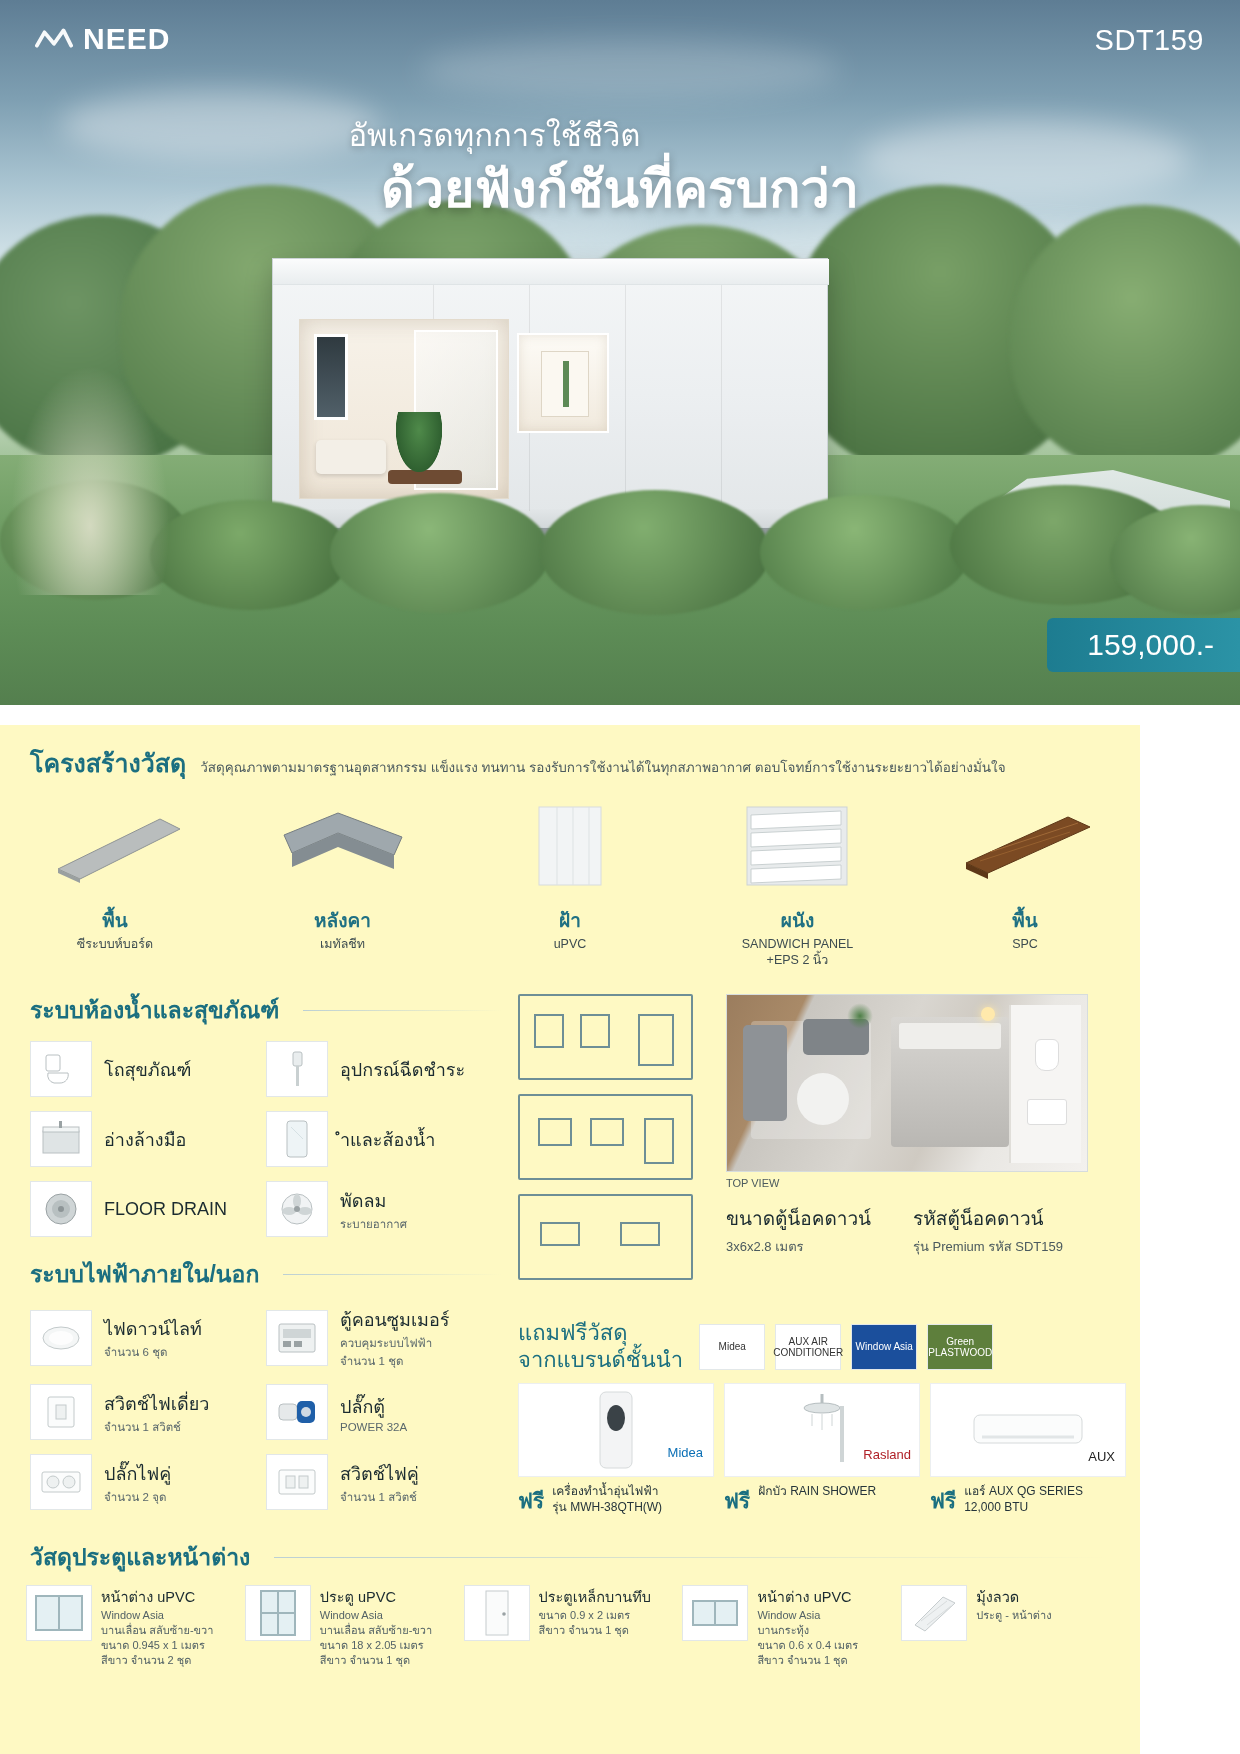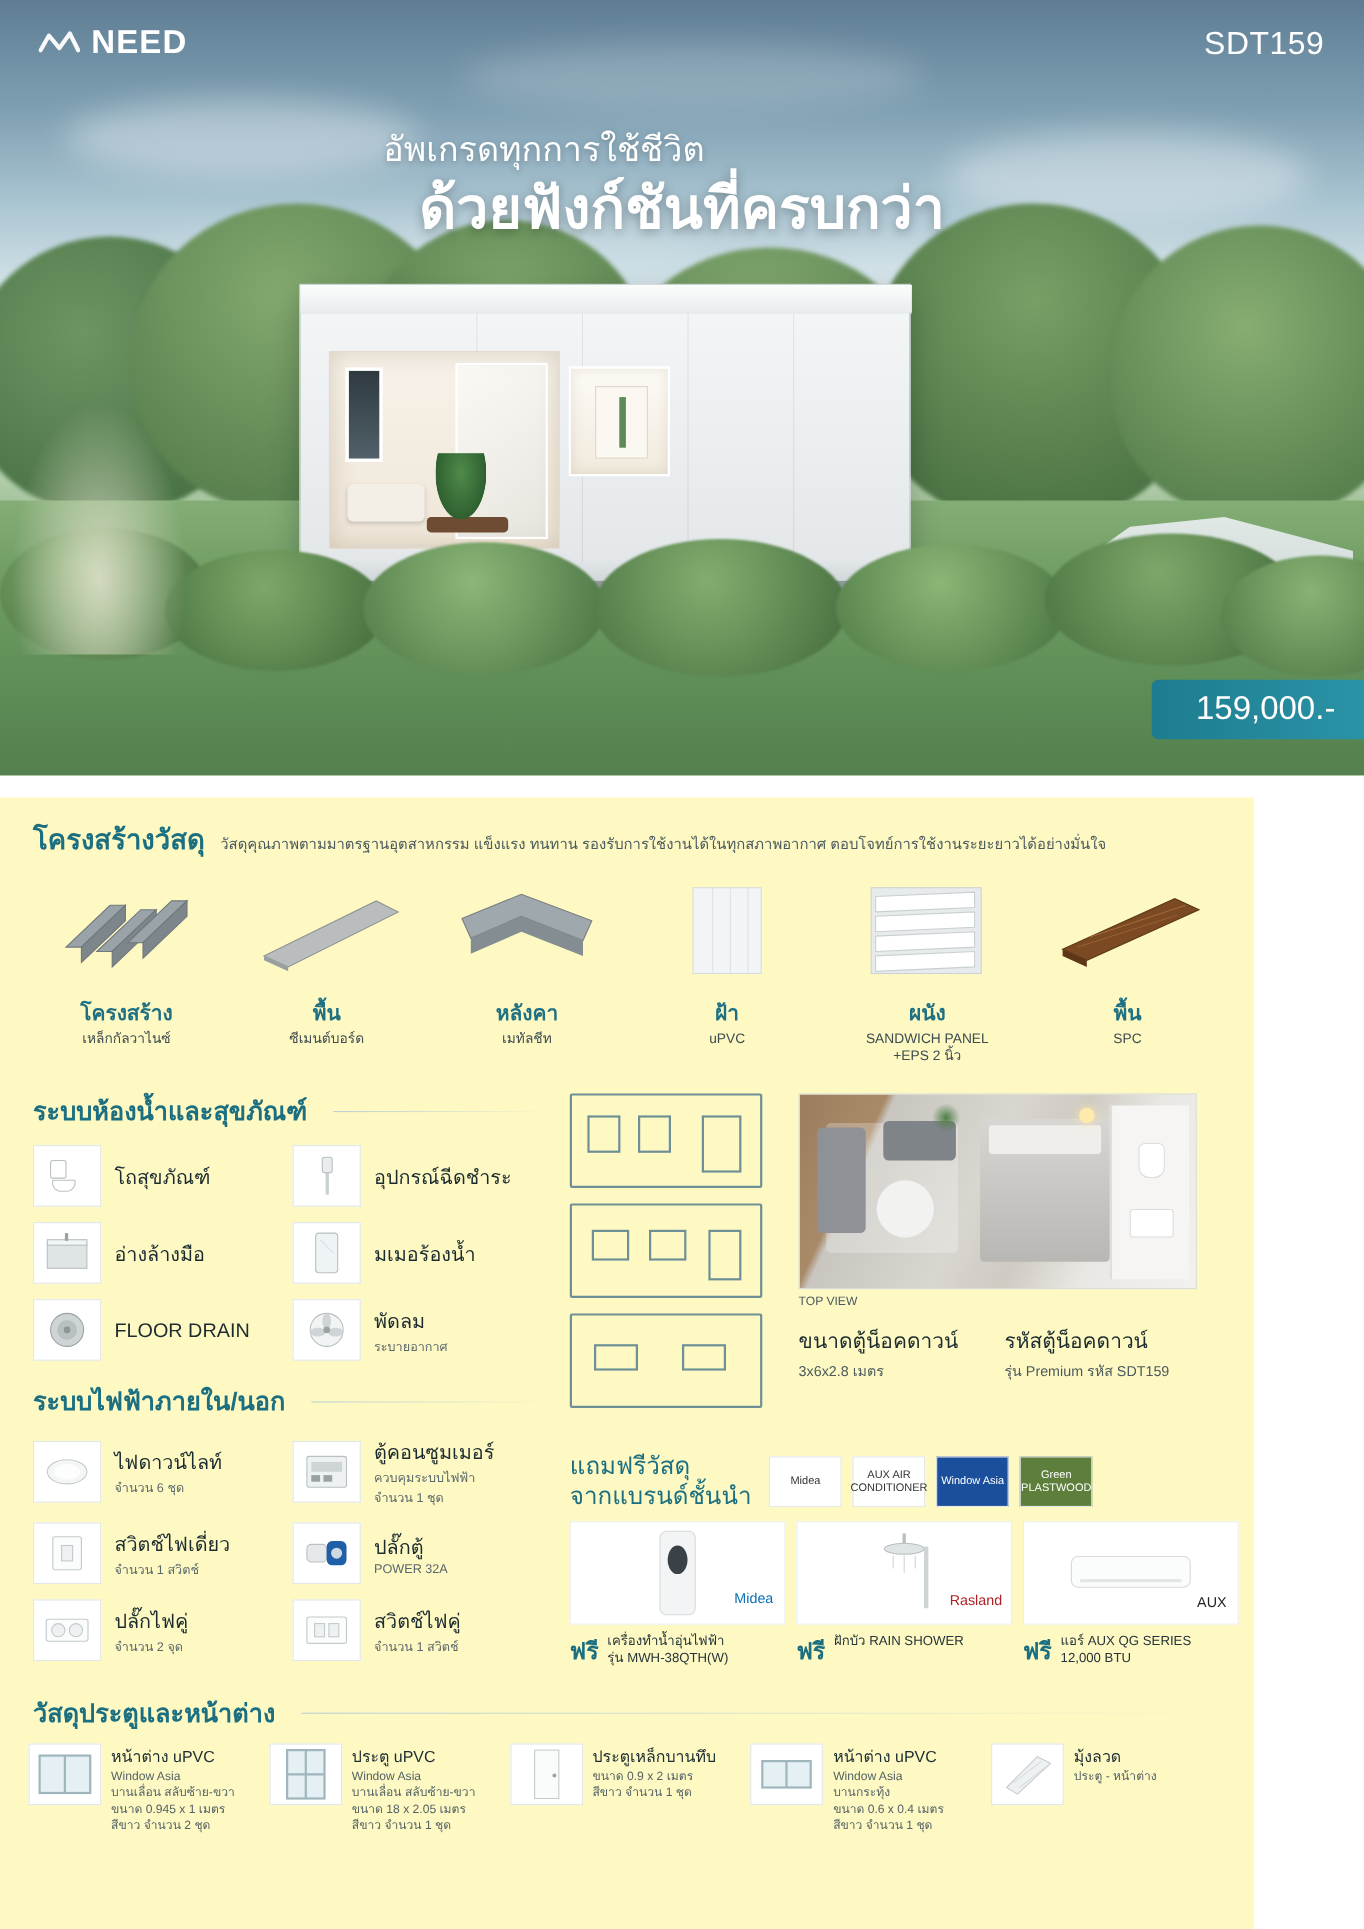--- a/index.html
+++ b/index.html
@@ -247,46 +247,30 @@
   </div>
 
   <div class="body-wrap">
 
     <div class="mat-head">
       <div class="sec-title">โครงสร้างวัสดุ</div>
       <div class="sec-desc">วัสดุคุณภาพตามมาตรฐานอุตสาหกรรม แข็งแรง ทนทาน รองรับการใช้งานได้ในทุกสภาพอากาศ ตอบโจทย์การใช้งานระยะยาวได้อย่างมั่นใจ</div>
     </div>
 
     <div class="mat-row">
-      <div class="mat-item">
-        <div class="mat-img">
-          <svg width="150" height="92" viewBox="0 0 150 92">
-            <g fill="#9aa3a8" stroke="#6f787d">
-              <path d="M20 62 L60 24 L74 24 L34 62 Z"></path>
-                <path d="M34 62 L34 76 L74 38 L74 24 Z" fill="#7d868b"></path>
-              <path d="M48 66 L88 28 L102 28 L62 66 Z"></path>
-                <path d="M62 66 L62 80 L102 42 L102 28 Z" fill="#7d868b"></path>
-              <path d="M76 58 L116 20 L130 20 L90 58 Z"></path>
-                <path d="M90 58 L90 72 L130 34 L130 20 Z" fill="#7d868b"></path>
-            </g>
-          </svg>
-        </div>
-        <div class="mat-name">โครงสร้าง</div>
-        <div class="mat-sub">เหล็กกัลวาไนซ์</div>
-      </div>
 
       <div class="mat-item">
         <div class="mat-img">
           <svg width="150" height="92" viewBox="0 0 150 92">
             <polygon points="18,70 120,20 140,30 40,80" fill="#b9bdbd" stroke="#8f9495"></polygon>
             <polygon points="18,70 40,80 40,84 18,74" fill="#9aa0a0"></polygon>
           </svg>
         </div>
         <div class="mat-name">พื้น</div>
-        <div class="mat-sub">ซีเมนต์บอร์ด</div>
+        <div class="mat-sub">ซีระบบห์บอร์ด</div>
       </div>
 
       <div class="mat-item">
         <div class="mat-img">
           <svg width="150" height="92" viewBox="0 0 150 92">
             <path d="M16 36 L70 14 L134 38 L126 56 L70 34 L24 54 Z" fill="#9fa8ad" stroke="#767e83"></path>
             <path d="M24 54 L24 68 L70 48 L126 70 L126 56 L70 34 Z" fill="#848d92"></path>
           </svg>
         </div>
         <div class="mat-name">หลังคา</div>
@@ -385,21 +369,21 @@
           </div>
 
           <div class="cell">
             <div class="thumb">
               <svg width="34" height="44" viewBox="0 0 34 44">
                   <rect x="7" y="4" width="20" height="36" rx="3" fill="#eef4f6" stroke="#b9c0c2"></rect>
                   <line x1="11" y1="10" x2="23" y2="22" stroke="#d6e1e4"></line>
                 </svg>
             </div>
             <div class="cell-txt">
-              <div class="t1x">มเมอร้องน้ำ</div>
+              <div class="t1x">ำและส้องน้ำ</div>
             </div>
           </div>
 
           <div class="cell">
             <div class="thumb">
               <svg width="44" height="40" viewBox="0 0 44 40">
                   <circle cx="22" cy="20" r="15" fill="#cfd5d6" stroke="#9aa2a4"></circle>
                   <circle cx="22" cy="20" r="9" fill="#b8c0c1"></circle>
                   <circle cx="22" cy="20" r="3" fill="#8d9597"></circle>
                 </svg>

